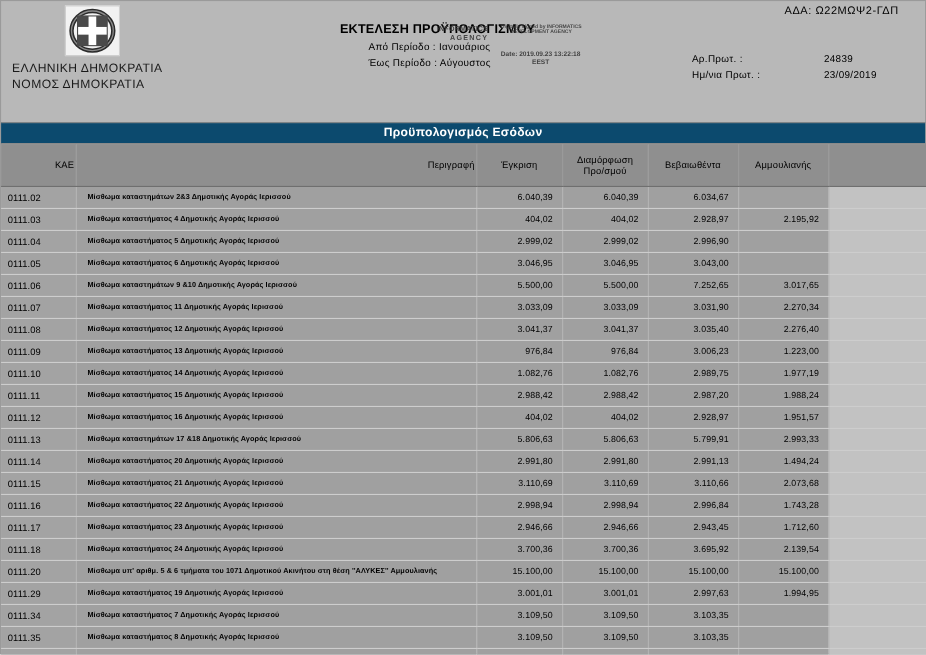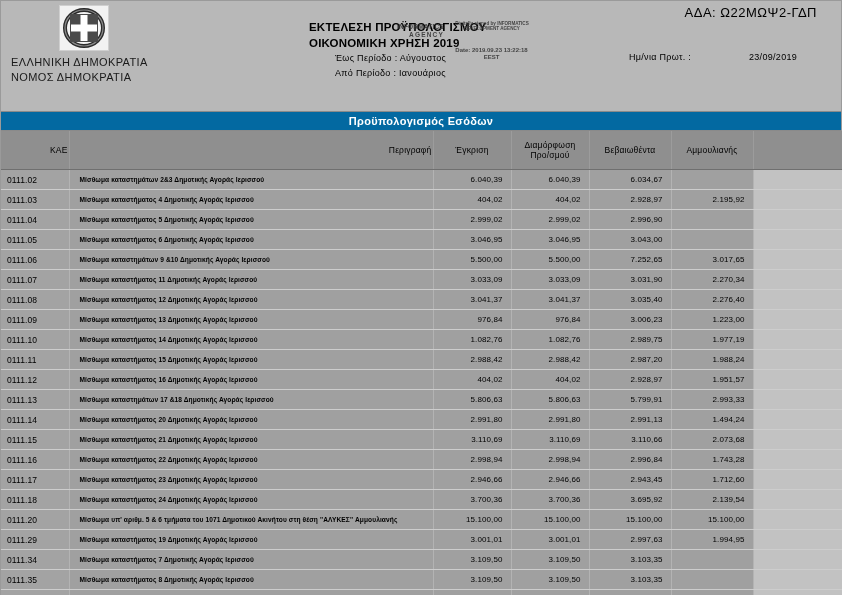--- a/index.html
+++ b/index.html
@@ -110,39 +110,39 @@
   }
 
   .hdr-right {
     position: absolute;
     right: 14px;
     top: 4px;
     width: 310px;
     text-align: right;
   }
   .ada {
-    font-size: 13px;
+    font-size: 10px;
     letter-spacing: 0.5px;
     margin-bottom: 30px;
     padding-right: 10px;
   }
   .meta-row {
     font-size: 9px;
     line-height: 15px;
     letter-spacing: 0.3px;
     display: flex;
     justify-content: flex-end;
   }
   .meta-label { width: 120px; text-align: left; }
   .meta-value { width: 78px; text-align: left; }
 
   
   .section-band {
     height: 18px;
-    background: #0369a1;
+    background: #0c4a6e;
     color: #ffffff;
     text-align: center;
     font-size: 11px;
     font-weight: bold;
     line-height: 18px;
     letter-spacing: 0.3px;
     border-top: 1px solid #8a8a8a;
     border-bottom: 1px solid #8a8a8a;
   }
 
@@ -226,36 +226,39 @@
         </svg>
       </div>
       <div class="authority">
         <div>ΕΛΛΗΝΙΚΗ ΔΗΜΟΚΡΑΤΙΑ</div>
         <div>ΝΟΜΟΣ ΔΗΜΟΚΡΑΤΙΑ</div>
       </div>
     </div>
 
     <div class="hdr-center">
       <div class="title-main">ΕΚΤΕΛΕΣΗ ΠΡΟΫΠΟΛΟΓΙΣΜΟΥ</div>
-      <div class="title-main">ΟΙΚΟΝΟΜΙΚΗ ΧΡΗΣΗ      2019</div>
+      <div class="period-line">Από Περίοδο :  Ιανουάριος</div>
       <div class="period-line">Έως Περίοδο : Αύγουστος</div>
-      <div class="period-line">Από Περίοδο :  Ιανουάριος</div>
 
       <div class="ida-stamp">
         <div class="ida-l1">INFORMATICS</div>
         <div class="ida-l2">AGENCY</div>
         <div class="ida-sig">Digitally signed by INFORMATICS DEVELOPMENT AGENCY</div>
         <div class="ida-date">Date: 2019.09.23 13:22:18 EEST</div>
       </div>
     </div>
 
     <div class="hdr-right">
       <div class="ada">
         <span>ΑΔΑ:</span>
         <span>Ω22ΜΩΨ2-ΓΔΠ</span>
+      </div>
+      <div class="meta-row">
+        <span class="meta-label">Αρ.Πρωτ. :</span>
+        <span class="meta-value">24839</span>
       </div>
       <div class="meta-row">
         <span class="meta-label">Ημ/νια Πρωτ. :</span>
         <span class="meta-value">23/09/2019</span>
       </div>
     </div>
   </div>
 
   <div class="section-band">Προϋπολογισμός Εσόδων</div>
 

